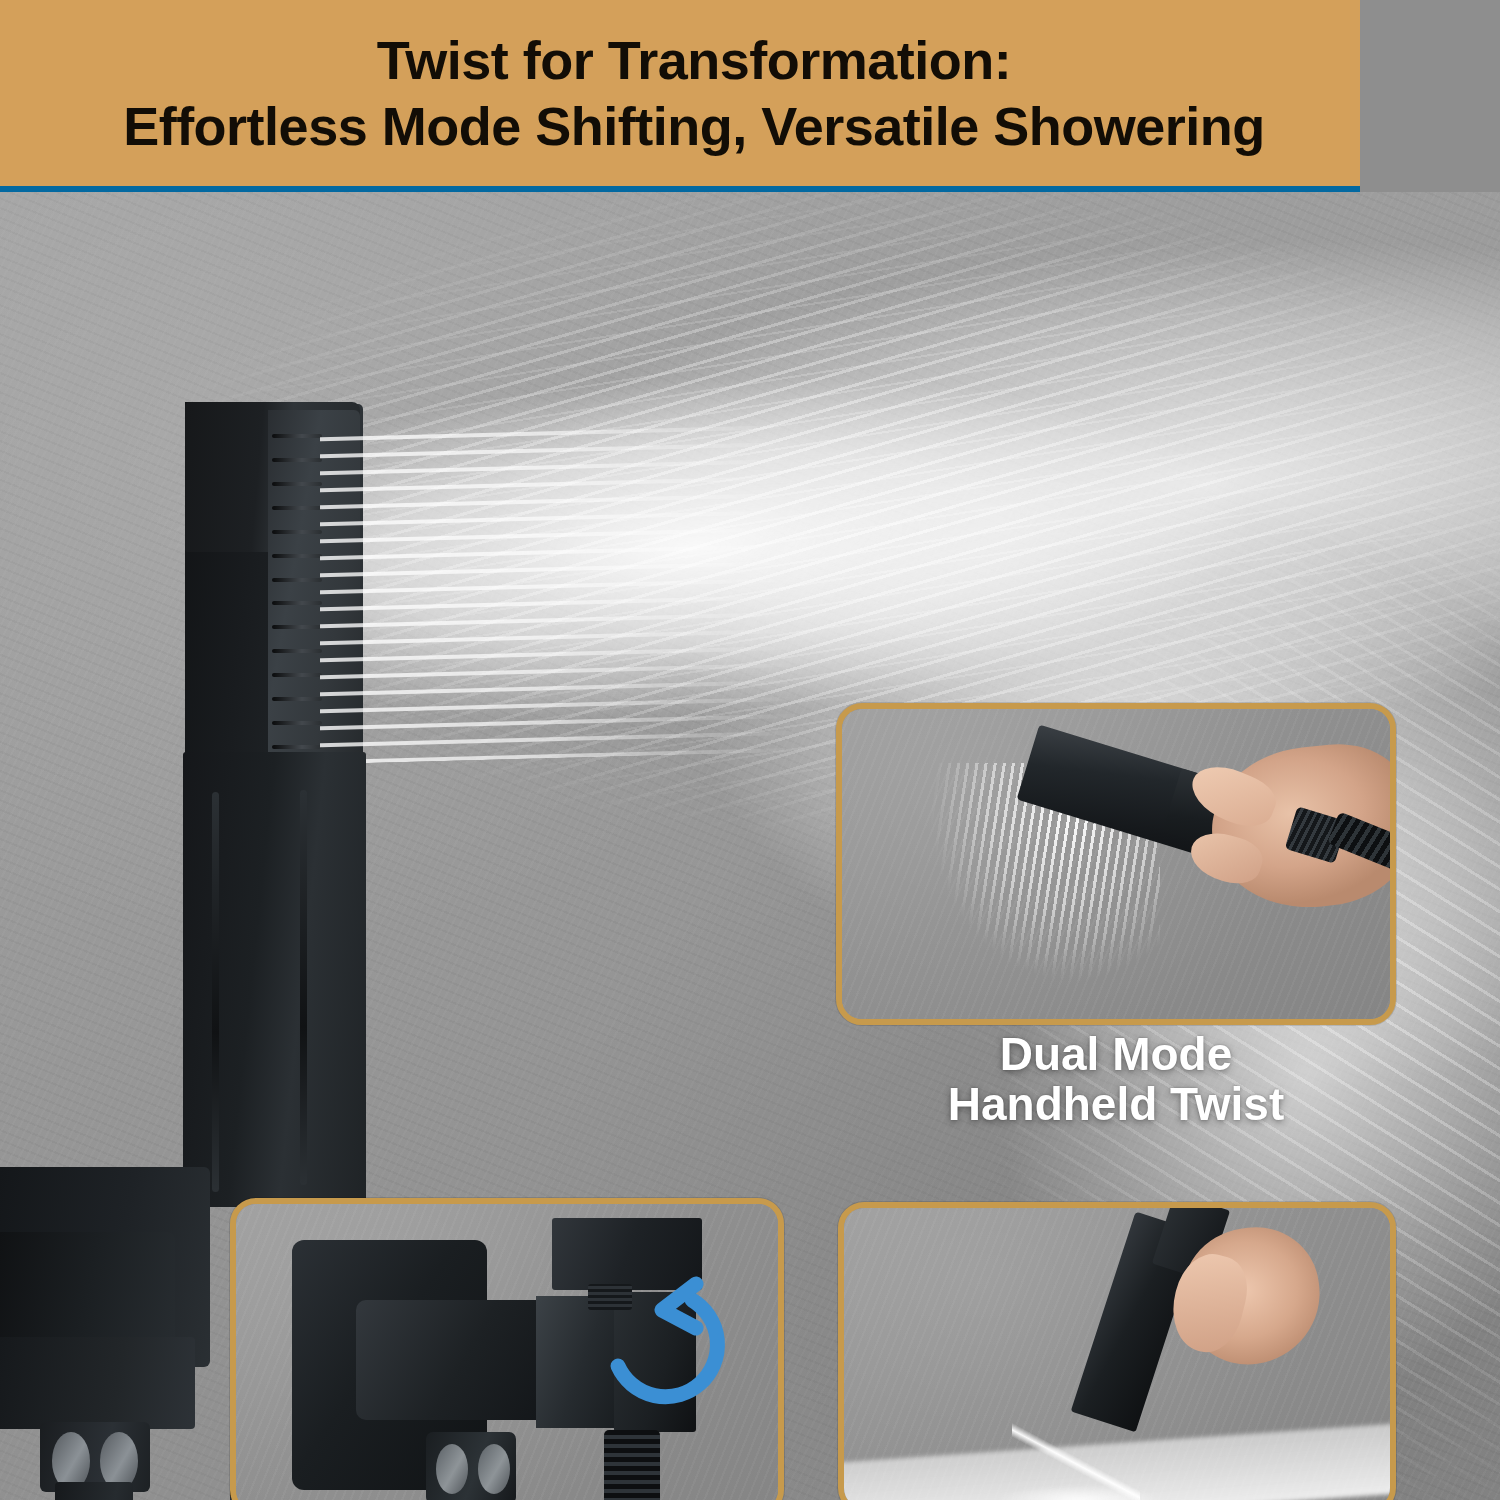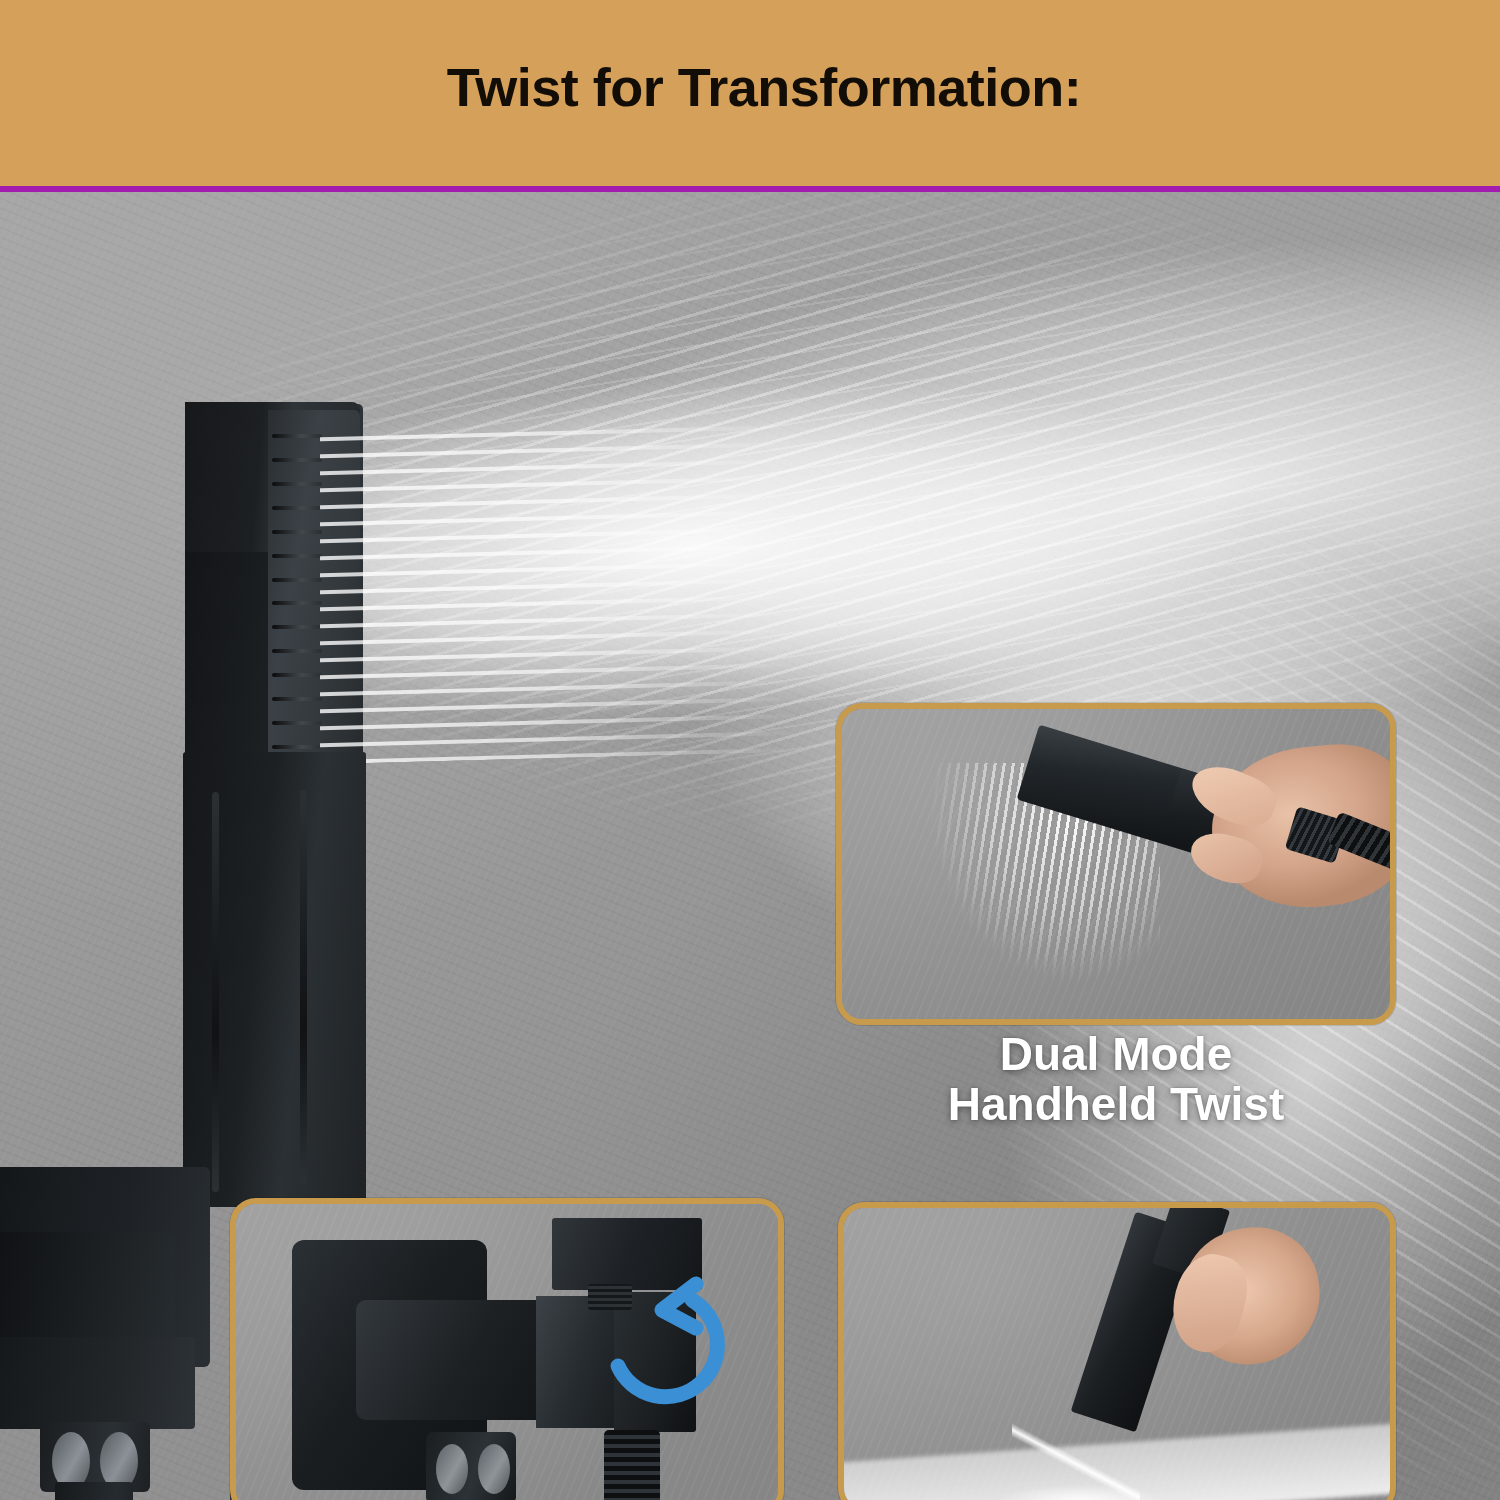--- a/index.html
+++ b/index.html
@@ -6,23 +6,23 @@
   html,body{
     width:1500px; height:1500px; overflow:hidden;
     background:#8e8e8e;
     font-family:"Liberation Sans", sans-serif;
   }
 
   #page{ position:relative; width:1500px; height:1500px; overflow:hidden; }
 
   
   #header{
-    position:absolute; left:0; top:0; width:1500px; height:192px;
+    position:absolute; left:0; top:0; width:1360px; height:192px;
     background:#d4a05a;
-    border-bottom:6px solid #a21caf;
+    border-bottom:6px solid #0369a1;
     display:flex; flex-direction:column;
     align-items:center; justify-content:center;
     z-index:40;
     padding-left:28px;
   }
   .hd-line{
     color:#120d06;
     font-weight:700;
     letter-spacing:-0.5px;
     line-height:1.0;
@@ -384,20 +384,21 @@
   #cap1{ left:836px; top:838px; width:560px; font-size:46px; }
   .cap-l2{ display:block; }
 </style>
 </head>
 <body>
 
 <div id="page">
 
   <div id="header">
     <div class="hd-line" id="hd1">Twist for Transformation:</div>
+    <div class="hd-line" id="hd2">Effortless Mode Shifting, Versatile Showering</div>
   </div>
 
   <div id="stage">
 
     <div class="wall"></div>
 
     <div class="mist mistA"></div>
     <div class="mist mistB"></div>
     <div class="mist mistC"></div>
     <div class="streaks"></div>

